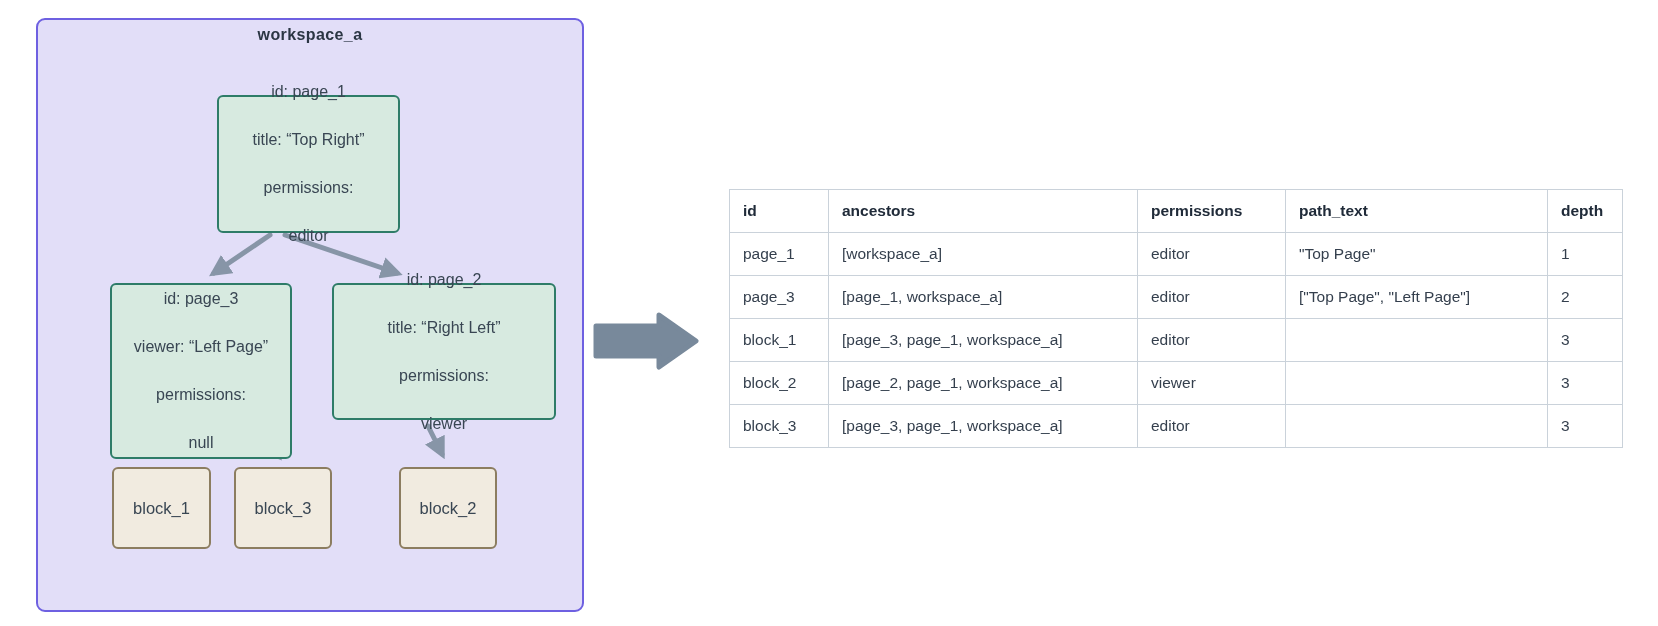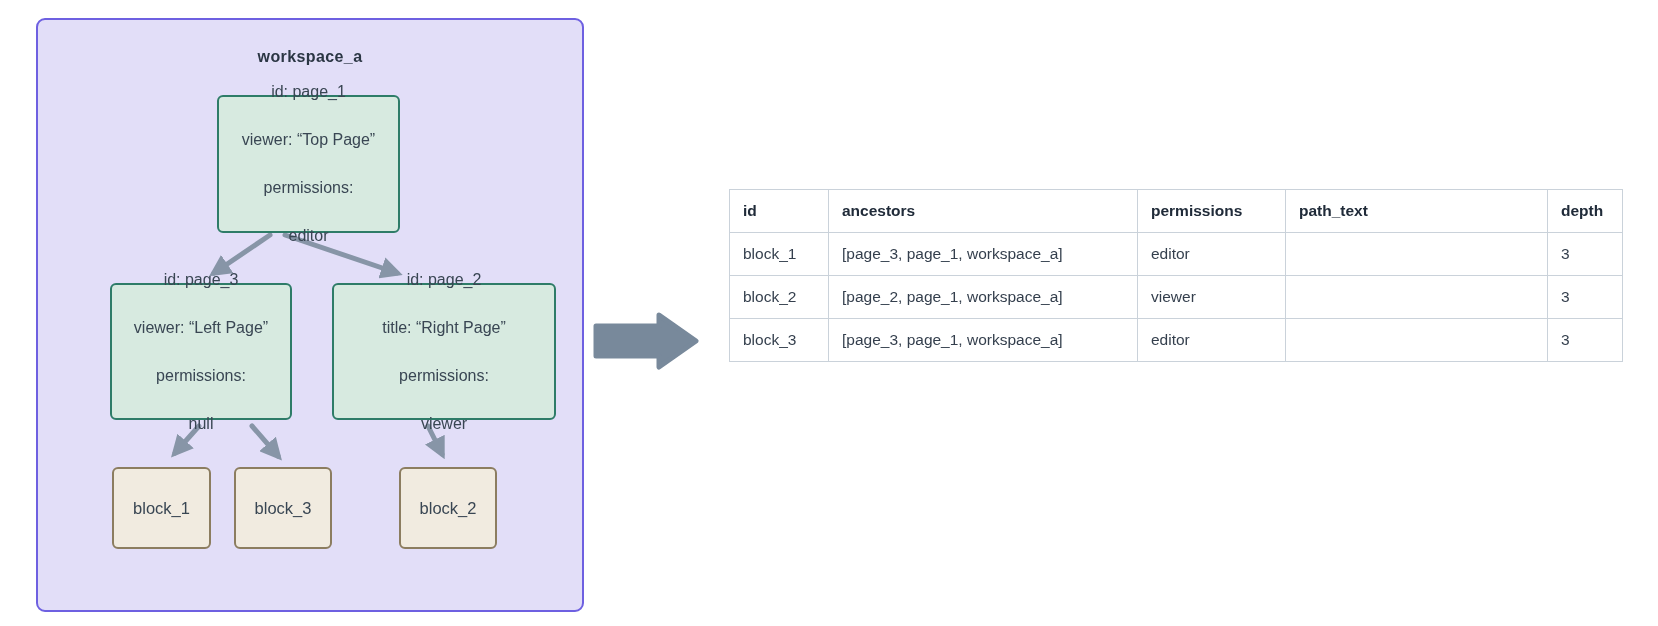--- a/index.html
+++ b/index.html
@@ -5,41 +5,41 @@
   * { margin: 0; padding: 0; box-sizing: border-box; }
   html, body { width: 1658px; height: 626px; background: #ffffff; overflow: hidden; }
   body { font-family: "Liberation Sans", "DejaVu Sans", sans-serif; position: relative; }
 
   
   .workspace {
     position: absolute; left: 36px; top: 18px; width: 548px; height: 594px;
     background: #e2def8; border: 2px solid #6e60e1; border-radius: 9px;
   }
   .ws-title {
-    position: absolute; top: 28px; left: 0; width: 100%;
+    position: absolute; top: 6px; left: 0; width: 100%;
     text-align: center; font-weight: bold; font-size: 16px;
     color: #2b3644; letter-spacing: 0.4px;
   }
   .edges { position: absolute; left: 0; top: 0; width: 548px; height: 594px; }
 
   .node {
     position: absolute; display: flex; flex-direction: column;
     align-items: center; justify-content: center; text-align: center;
     border-radius: 6px; color: #394653; gap: 22px;
   }
   .page-node {
     background: #d7eae0; border: 2px solid #2e7c68;
     font-size: 16px; line-height: 26px;
   }
   .block-node {
     background: #f1ebe0; border: 2px solid #8c7d60;
     font-size: 16.5px;
   }
   .n-page1  { left: 179px; top: 75px;  width: 183px; height: 138px; }
-  .n-page3  { left: 72px;  top: 263px; width: 182px; height: 137px; }
+  .n-page3  { left: 72px;  top: 263px; width: 182px; height: 176px; }
   .n-page2  { left: 294px; top: 263px; width: 224px; height: 137px; text-align: center; }
   .n-block1 { left: 74px;  top: 447px; width: 99px;  height: 82px; }
   .n-block3 { left: 196px; top: 447px; width: 98px;  height: 82px; }
   .n-block2 { left: 361px; top: 447px; width: 98px;  height: 82px; }
 
   
   .flow-arrow { position: absolute; left: 593px; top: 312px; }
 
   
   .data-table {
@@ -72,35 +72,35 @@
       <line x1="232" y1="215" x2="176" y2="253" marker-end="url(#ah)"></line>
       <line x1="247" y1="215" x2="359" y2="253" marker-end="url(#ah)"></line>
       <line x1="161" y1="406" x2="137" y2="433" marker-end="url(#ah)"></line>
       <line x1="214" y1="406" x2="240" y2="436" marker-end="url(#ah)"></line>
       <line x1="390" y1="406" x2="404" y2="434" marker-end="url(#ah)"></line>
     </g>
   </svg>
 
   <div class="node page-node n-page1">
     <div>id: page_1</div>
-    <div>viewer: “Top Page”</div>
+    <div>title: “Top Right”</div>
     <div>permissions:</div>
     <div>editor</div>
   </div>
 
   <div class="node page-node n-page3">
     <div>id: page_3</div>
     <div>viewer: “Left Page”</div>
     <div>permissions:</div>
     <div>null</div>
   </div>
 
   <div class="node page-node n-page2">
     <div>id: page_2</div>
-    <div>title: “Right Page”</div>
+    <div>title: “Right Left”</div>
     <div>permissions:</div>
     <div>viewer</div>
   </div>
 
   <div class="node block-node n-block1">
     <span>block_1</span>
   </div>
   <div class="node block-node n-block3">
     <span>block_3</span>
   </div>
@@ -125,20 +125,34 @@
     <tr>
       <th>id</th>
       <th>ancestors</th>
       <th>permissions</th>
       <th>path_text</th>
       <th>depth</th>
     </tr>
   </thead>
   <tbody>
     <tr>
+      <td>page_1</td>
+      <td>[workspace_a]</td>
+      <td>editor</td>
+      <td>"Top Page"</td>
+      <td>1</td>
+    </tr>
+    <tr>
+      <td>page_3</td>
+      <td>[page_1, workspace_a]</td>
+      <td>editor</td>
+      <td>["Top Page", "Left Page"]</td>
+      <td>2</td>
+    </tr>
+    <tr>
       <td>block_1</td>
       <td>[page_3, page_1, workspace_a]</td>
       <td>editor</td>
       <td></td>
       <td>3</td>
     </tr>
     <tr>
       <td>block_2</td>
       <td>[page_2, page_1, workspace_a]</td>
       <td>viewer</td>

